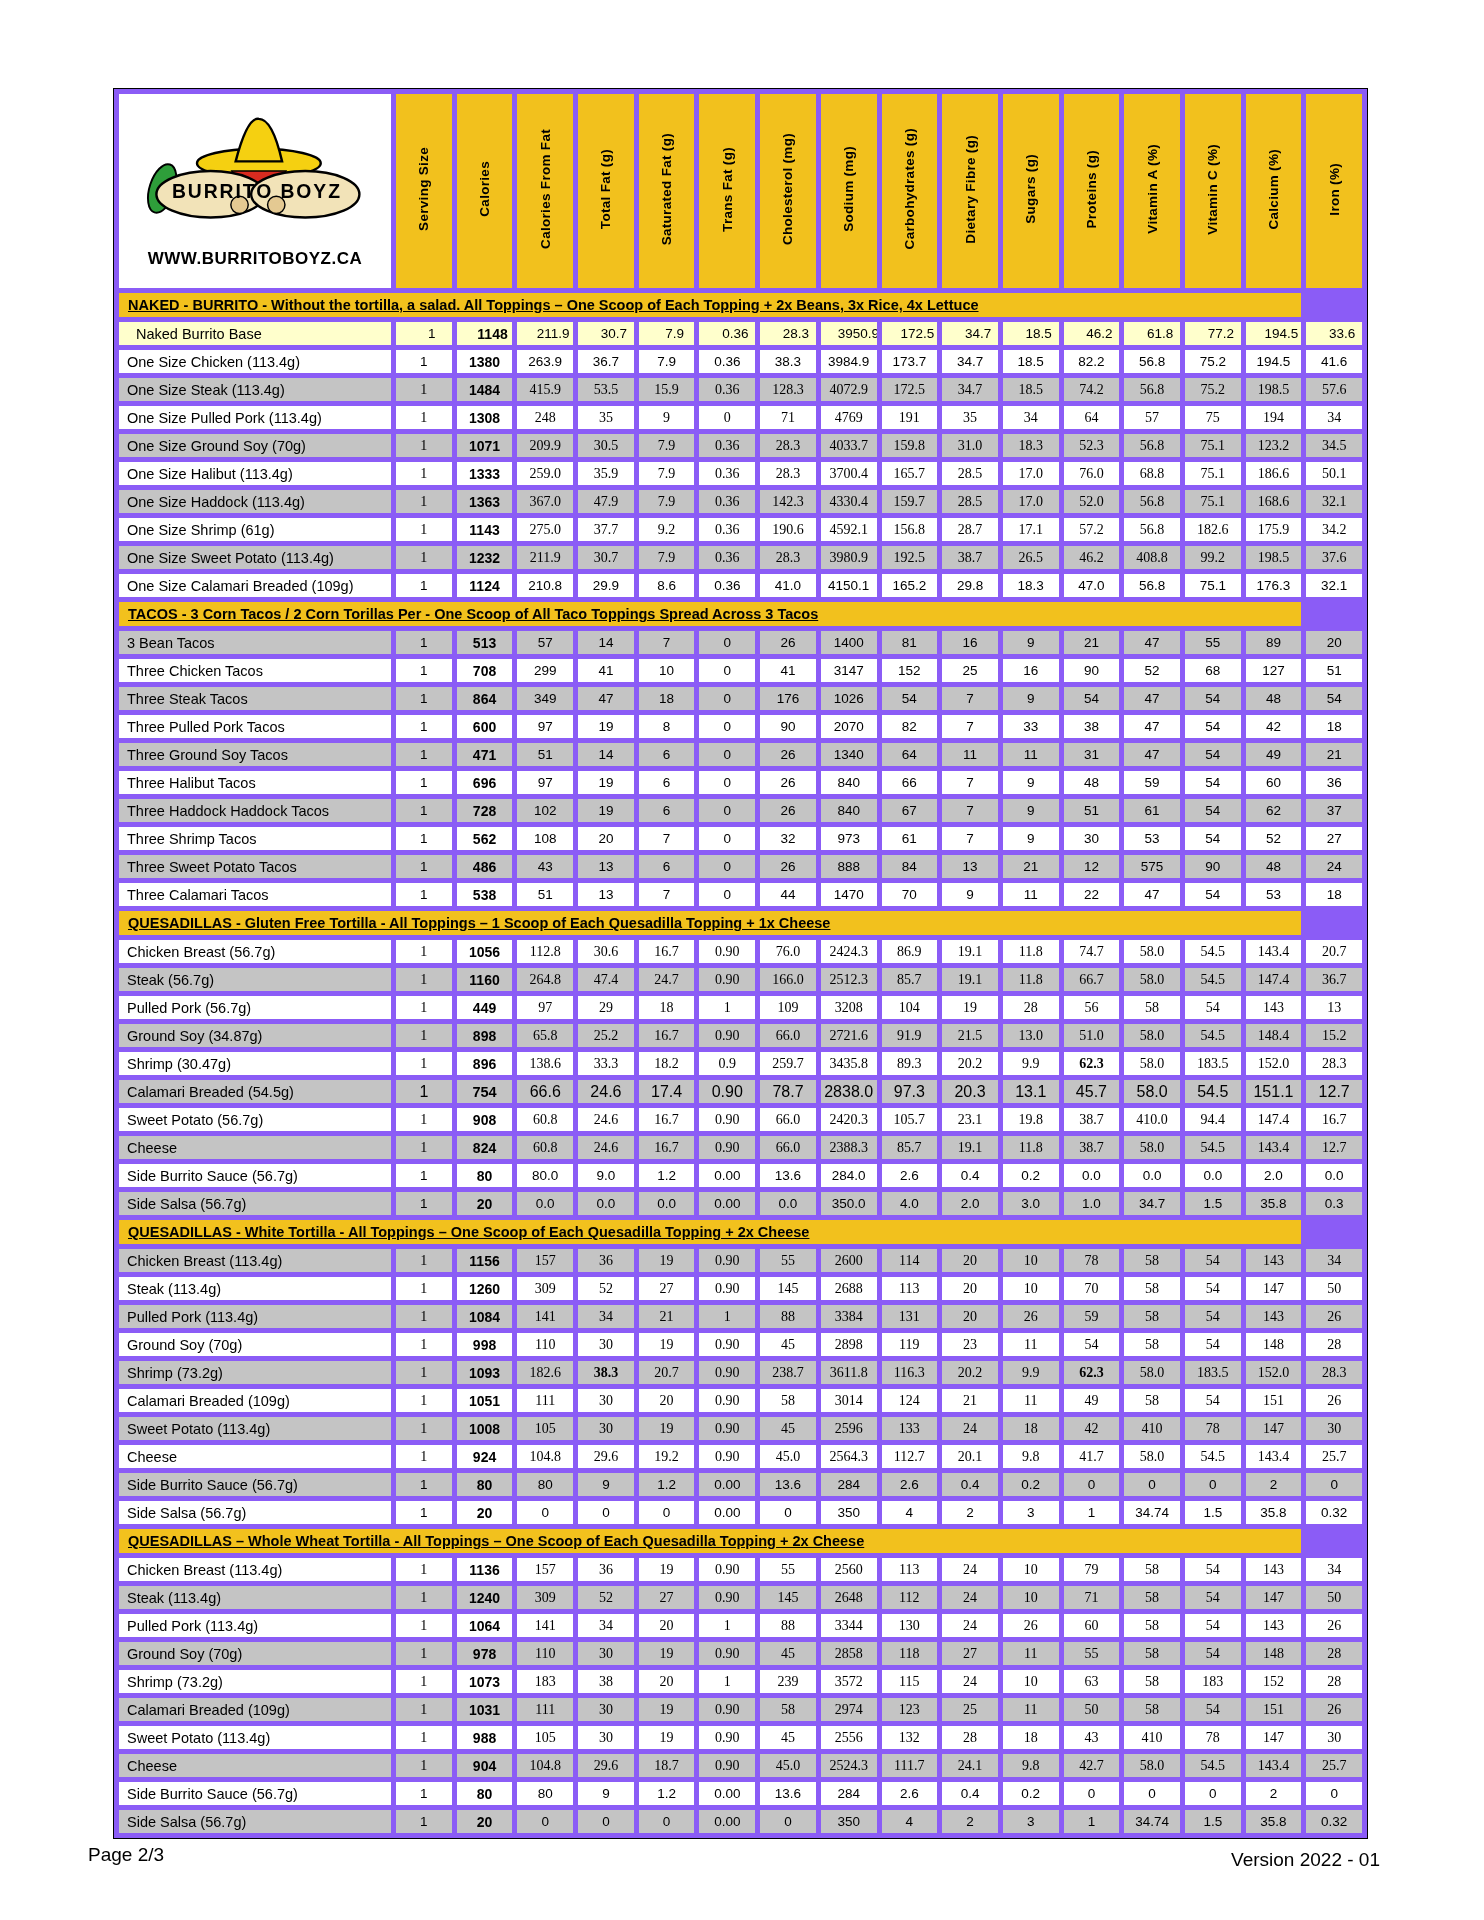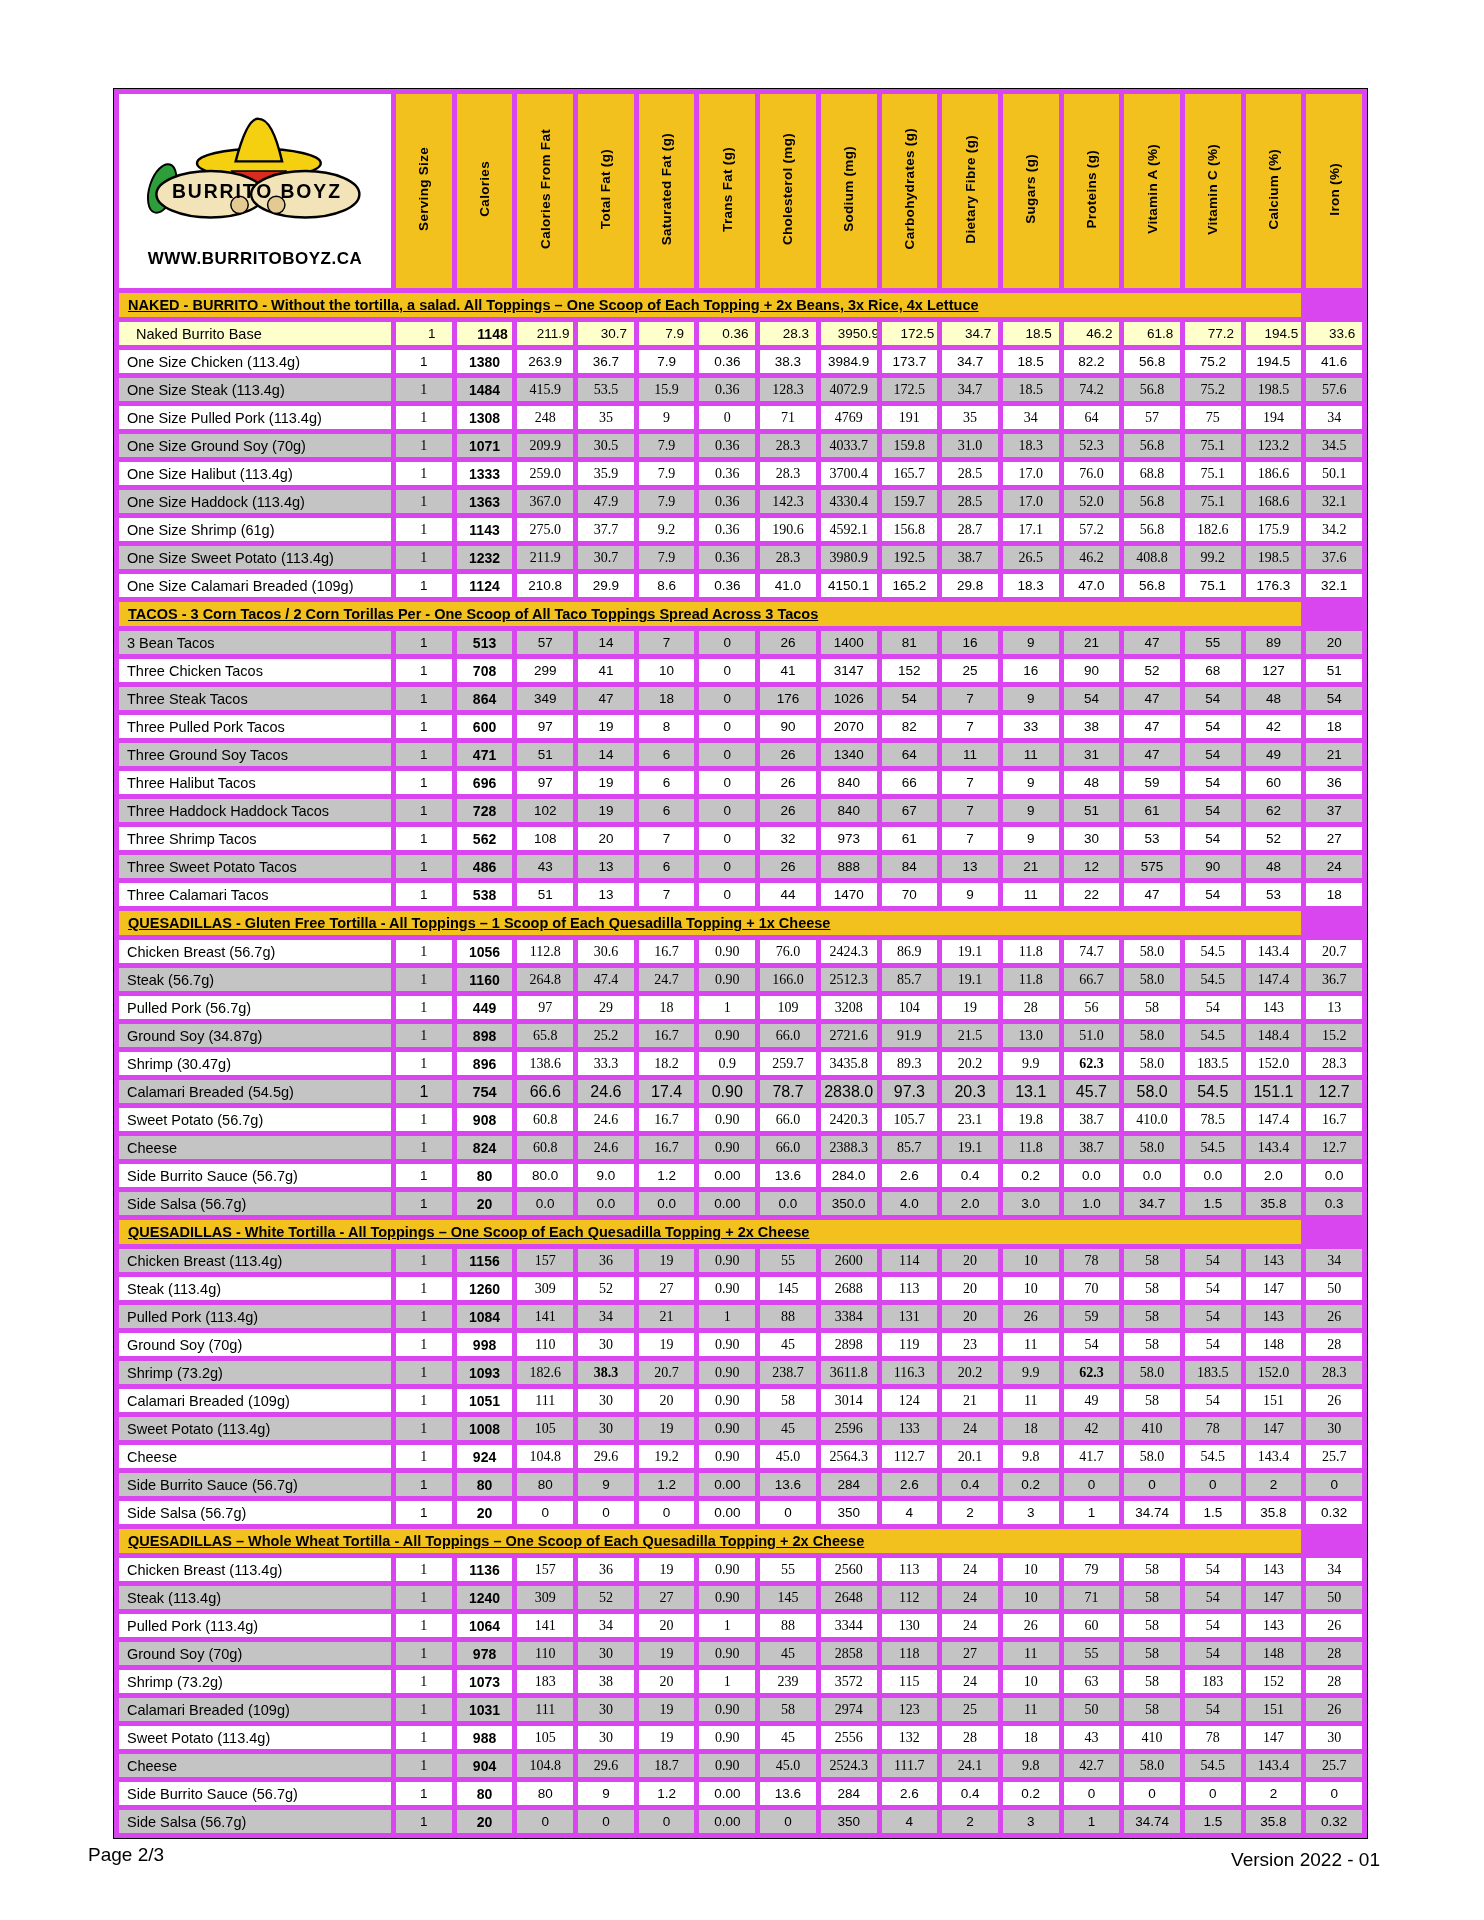--- a/index.html
+++ b/index.html
@@ -2,21 +2,21 @@
 <html><head>
 <meta charset="utf-8">
 <style>
   html,body{margin:0;padding:0;}
   body{
     width:1484px;height:1920px;background:#ffffff;position:relative;
     font-family:"Liberation Sans", sans-serif;color:#000;
   }
   .table-wrap{position:absolute;left:113px;top:88px;}
   table{
-    border-collapse:separate;border-spacing:5px;background:#d946ef;
+    border-collapse:separate;border-spacing:5px;background:#8b5cf6;
     table-layout:fixed;width:1255px;border:1px solid #000;
   }
   th,td{background:#fff;overflow:hidden;}
   
   th.logo-cell{height:192px;vertical-align:middle;background:#fff;}
   th.colhead{height:192px;vertical-align:middle;text-align:center;background:var(--gold);}
   th.colhead span{
     display:inline-block;writing-mode:vertical-rl;transform:rotate(180deg);
     font-weight:bold;font-size:13.5px;white-space:nowrap;letter-spacing:.3px;
   }
@@ -622,21 +622,21 @@
           <td class="val">24.6</td>
           <td class="val">16.7</td>
           <td class="val">0.90</td>
           <td class="val">66.0</td>
           <td class="val">2420.3</td>
           <td class="val">105.7</td>
           <td class="val">23.1</td>
           <td class="val">19.8</td>
           <td class="val">38.7</td>
           <td class="val">410.0</td>
-          <td class="val">78.5</td>
+          <td class="val">94.4</td>
           <td class="val">147.4</td>
           <td class="val">16.7</td>
         </tr>
         <tr class="shade-gray serif">
           <td class="item">Cheese</td>
           <td class="val">1</td>
           <td class="val cal">824</td>
           <td class="val">60.8</td>
           <td class="val">24.6</td>
           <td class="val">16.7</td>

